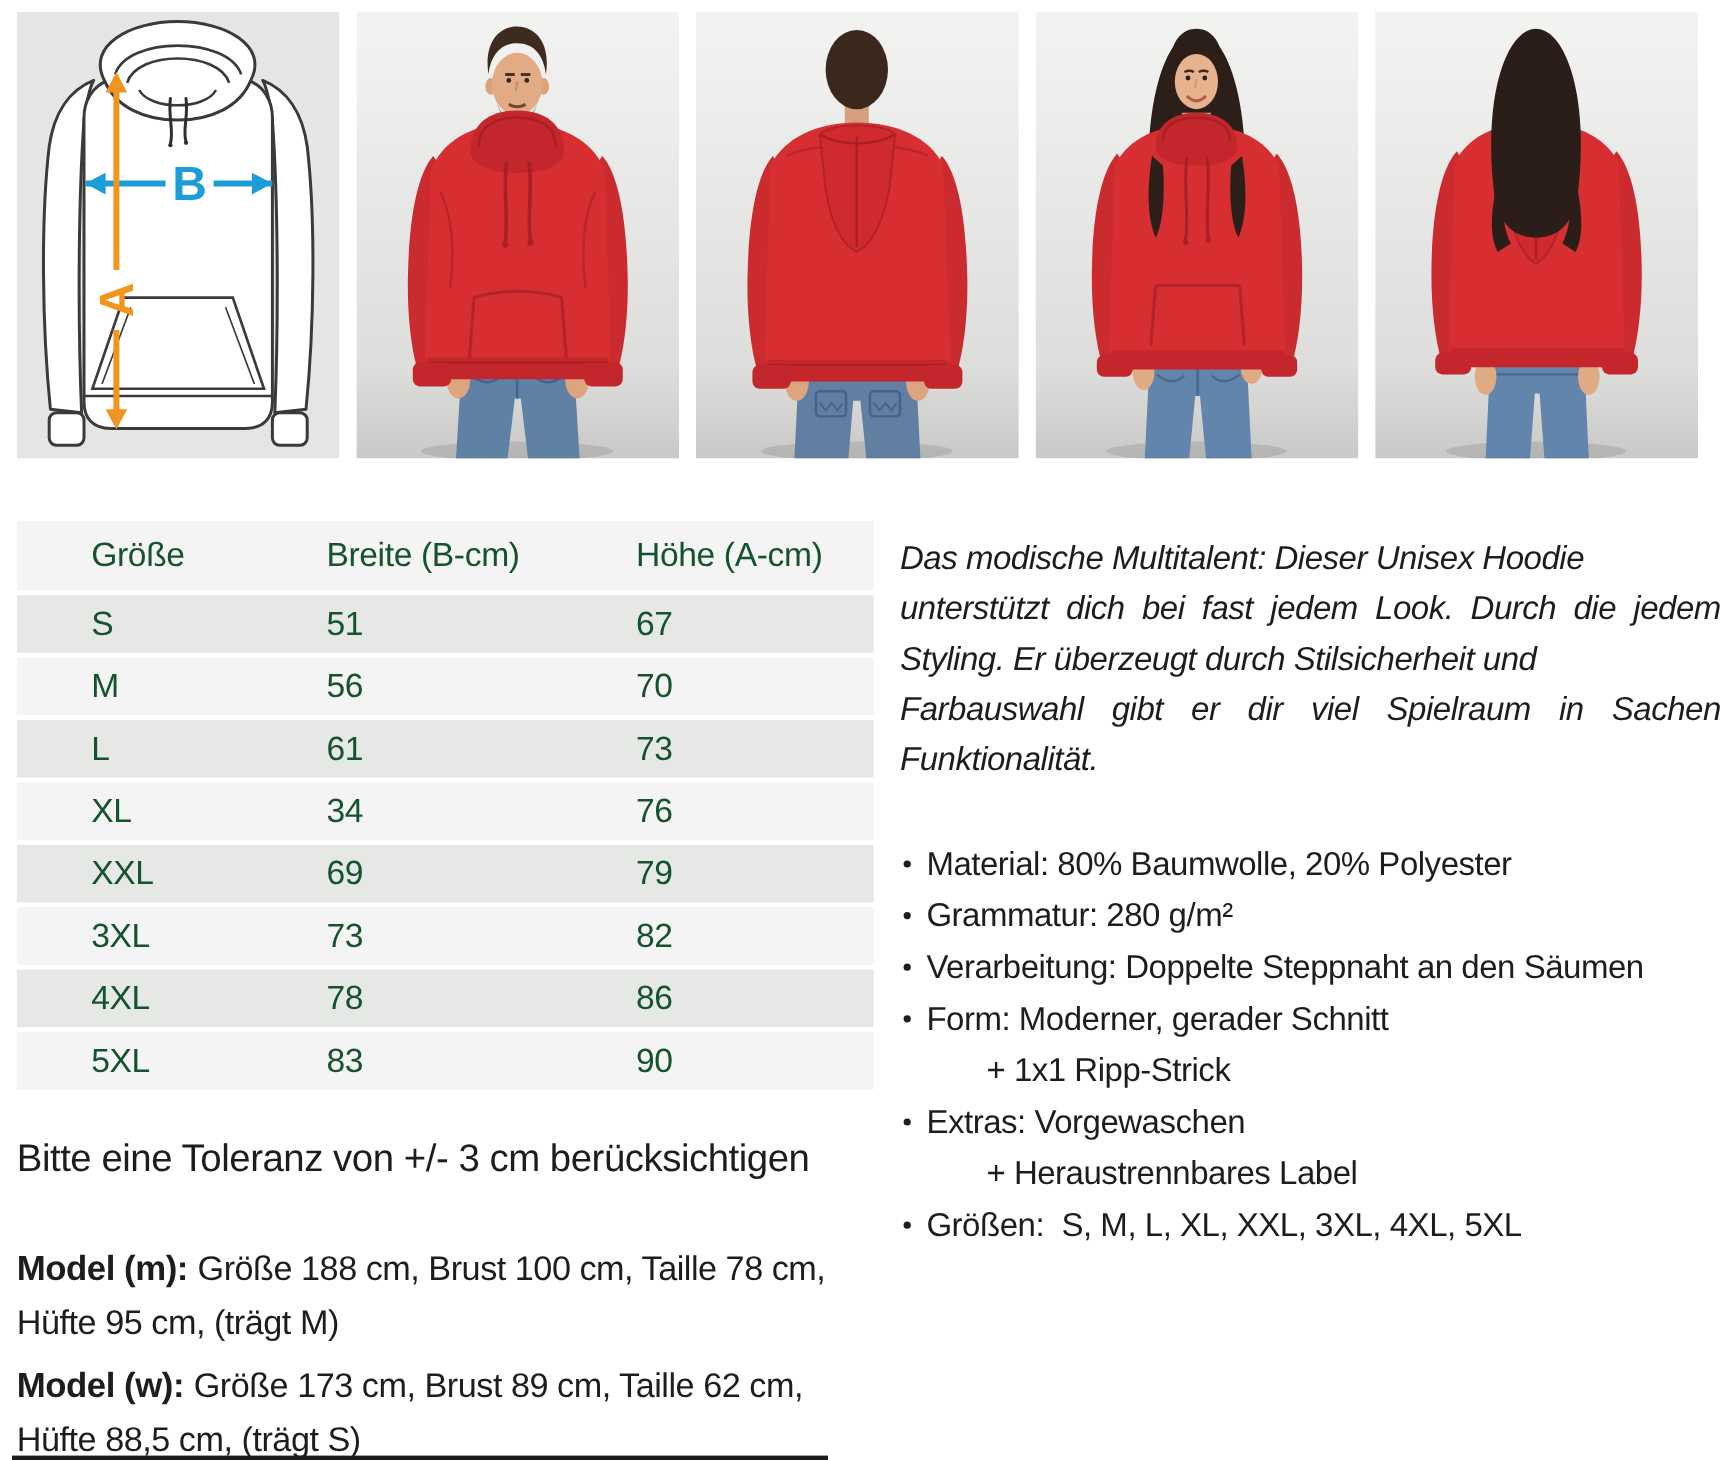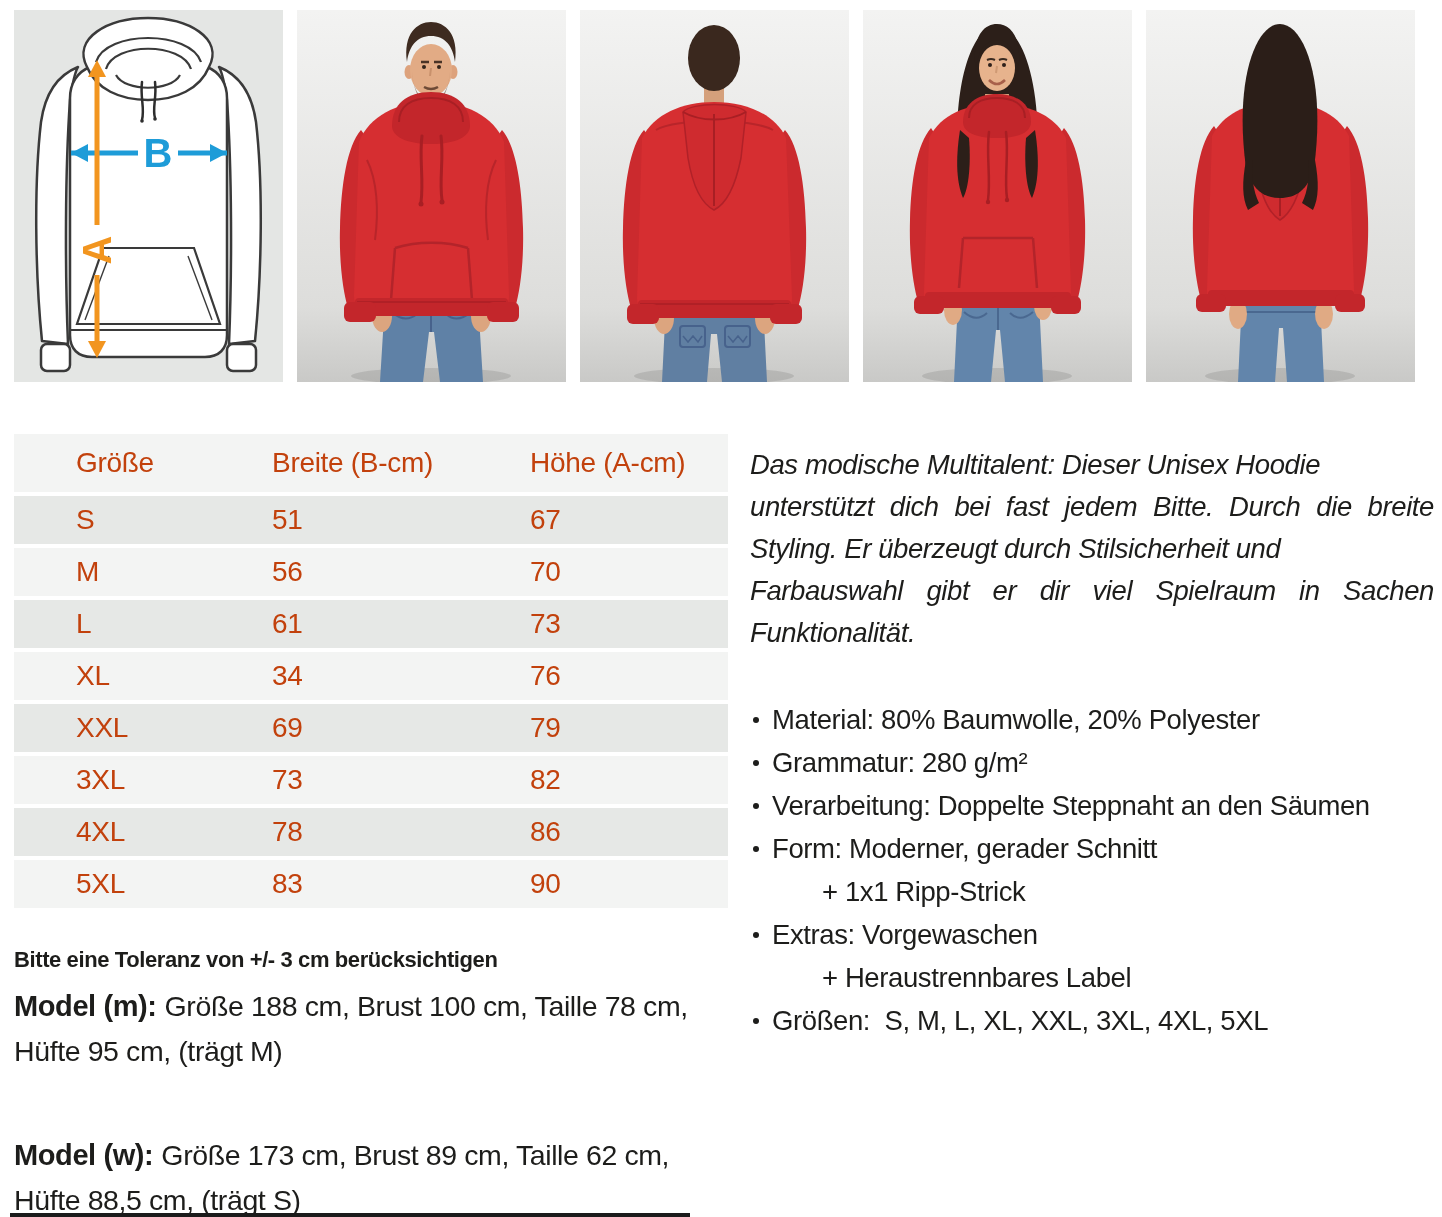--- a/index.html
+++ b/index.html
@@ -9,39 +9,39 @@
   .panel svg{display:block;width:100%;height:100%;}
   #panel-diagram{left:14px;}
   #panel-mf{left:297px;}
   #panel-mb{left:580px;}
   #panel-wf{left:863px;}
   #panel-wb{left:1146px;}
 
   
   .size-table{position:absolute;left:14px;top:434px;width:714px;}
   .thead,.srow{display:grid;grid-template-columns:196px 258px 1fr;padding-left:62px;
-               align-items:center;color:#c2410c;letter-spacing:-0.3px;}
+               align-items:center;color:#14532d;letter-spacing:-0.3px;}
   .thead{height:58px;background:#f3f4f3;margin-bottom:4px;font-size:28px;}
   .srow{height:48px;background:#f3f4f3;margin-bottom:4px;font-size:28px;}
   .srow.i0,.srow.i2,.srow.i4,.srow.i6{background:#e6e8e6;}
 
   
   .desc{position:absolute;left:750px;top:444px;width:684px;}
   .iline{font-size:27.5px;line-height:42px;height:42px;letter-spacing:-0.4px;white-space:nowrap;font-style:italic;}
   .iline.i1,.iline.i2{white-space:normal;text-align:justify;text-align-last:justify;}
   .bullets{position:absolute;left:750px;top:698px;width:684px;}
   .bullet{display:flex;align-items:flex-start;}
   .dot{width:6px;height:6px;border-radius:50%;background:#1d1d1b;margin:19px 13px 0 3px;flex:none;}
   .btext,.bsub{font-size:27.5px;line-height:43px;letter-spacing:-0.4px;white-space:nowrap;}
   .bsub{padding-left:72px;}
 
   
-  .tolerance{position:absolute;left:14px;top:947px;width:724px;font-size:22px;letter-spacing:-0.4px;font-weight:bold;}
+  .tolerance{position:absolute;left:14px;top:947px;width:724px;font-size:32px;letter-spacing:-0.4px;}
   .model{position:absolute;left:14px;width:724px;font-size:28.5px;line-height:45px;letter-spacing:-0.4px;}
-  #model-m{top:984px;}
+  #model-m{top:1036px;}
   #model-w{top:1133px;}
   .model .lbl{font-weight:bold;font-size:29px;margin-right:8px;}
   .cutline{position:absolute;left:10px;top:1213px;width:680px;height:4px;background:#1b1b1b;}
 </style>
 </head>
 <body>
 
 <div class="page">
 
   <div class="panel" id="panel-diagram">
@@ -292,21 +292,21 @@
           <span>83</span>
           <span>90</span>
         </div>
       </div>
   </div>
 
   <div class="desc">
 
       <div class="iline i0">Das modische Multitalent: Dieser Unisex Hoodie</div>
 
-      <div class="iline i1">unterstützt dich bei fast jedem Bitte. Durch die breite</div>
+      <div class="iline i1">unterstützt dich bei fast jedem Look. Durch die jedem</div>
 
       <div class="iline i3">Styling. Er überzeugt durch Stilsicherheit und</div>
 
       <div class="iline i2">Farbauswahl gibt er dir viel Spielraum in Sachen</div>
 
       <div class="iline i4">Funktionalität.</div>
     </div>
 
   <div class="bullets">
 

